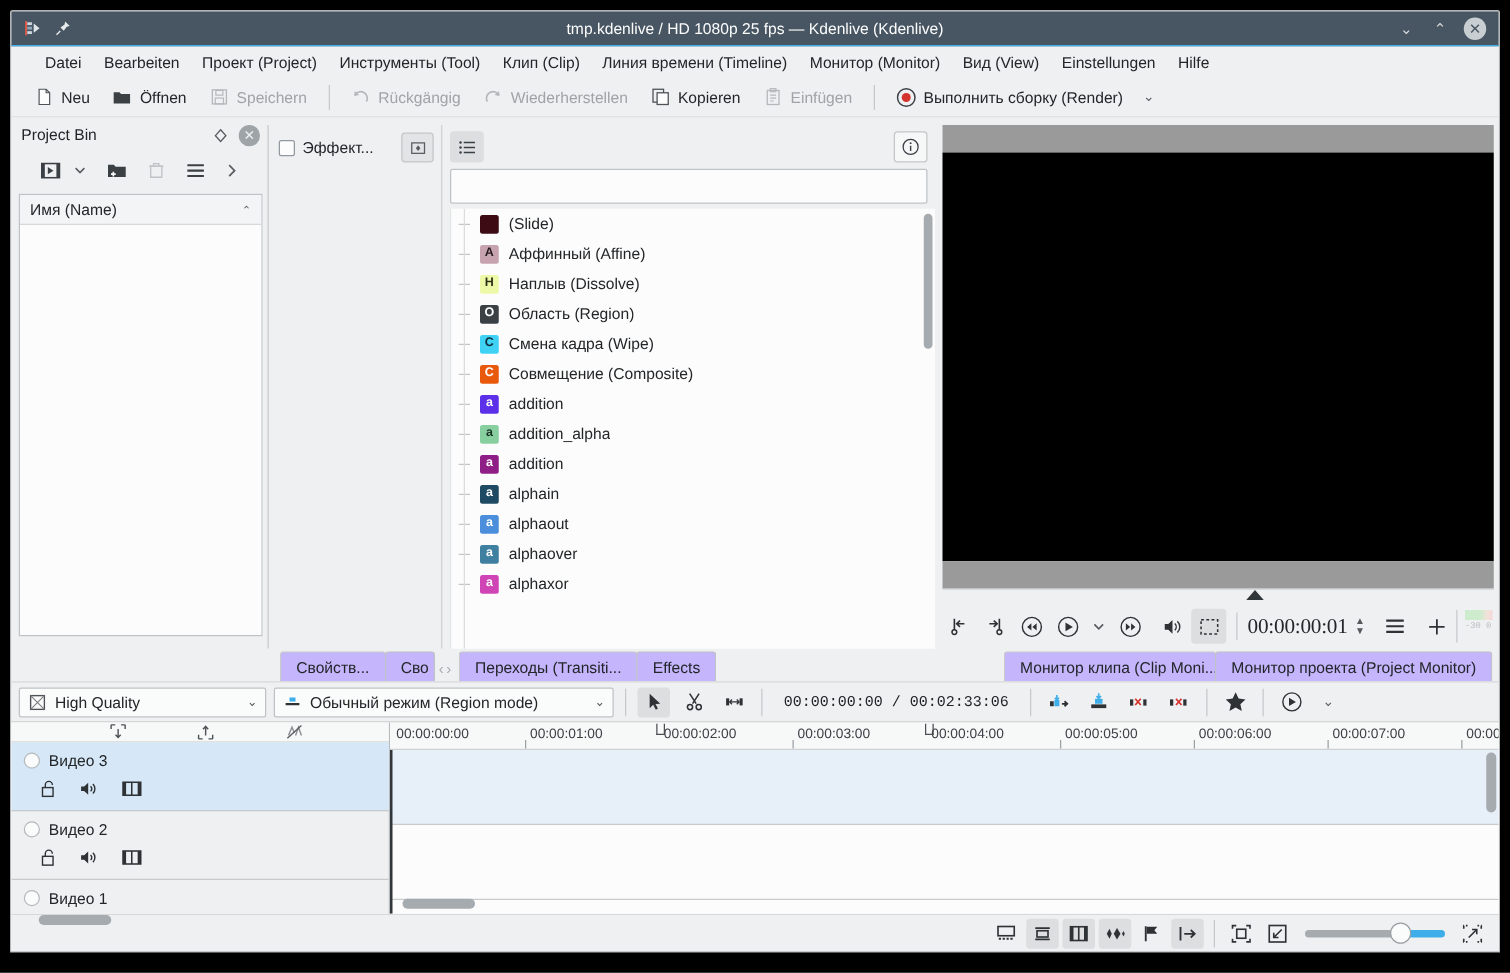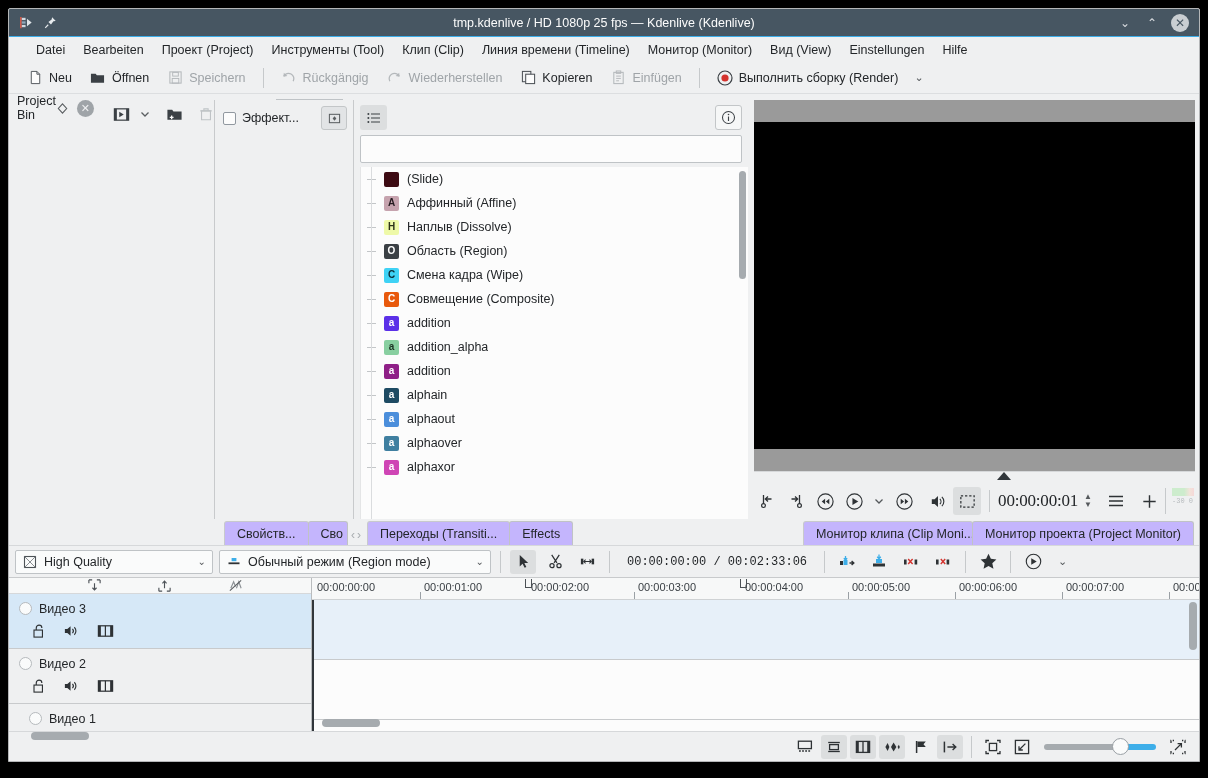--- a/index.html
+++ b/index.html
@@ -30,21 +30,21 @@
   .tbtn.disabled{color:#9fa4a8;cursor:default;}
   .tsep{width:1px;height:20px;background:#c6c9cb;margin:0 7px;}
   .ico{width:16px;height:16px;display:inline-flex;align-items:center;justify-content:center;flex:0 0 16px;}
   .ico svg{display:block;}
   .chev{font-size:11px;color:#55595c;padding:0 6px;cursor:pointer;}
 
   
   .upper{flex:0 0 425px;display:flex;padding:0 0 0 0;background:#eff0f1;}
 
   
-  .bin{width:205px;display:flex;flex-direction:row;padding:3px 4px 0 6px;}
+  .bin{width:205px;display:flex;flex-direction:column;padding:3px 4px 0 6px;justify-content:center;}
   .panel-head{display:flex;align-items:center;height:22px;padding:0 2px;}
   .panel-title{font-size:12.5px;font-weight:400;}
   .panel-head-btns{margin-left:auto;display:flex;align-items:center;gap:8px;}
   .float-ico{width:13px;height:13px;color:#5a5e61;cursor:pointer;}
   .close-ico{width:17px;height:17px;border-radius:50%;background:#9fa4a8;color:#eff0f1;font-size:11px;
              display:flex;align-items:center;justify-content:center;cursor:pointer;}
   .bin-toolbar{height:34px;display:flex;align-items:center;gap:3px;padding-left:14px;}
   .bin-tb-btn{display:flex;align-items:center;justify-content:center;padding:3px;border-radius:3px;cursor:pointer;color:#3b4045;}
   .bin-tb-btn.dis{color:#bfc3c6;cursor:default;}
   .bin-list{flex:1;margin:2px 0 10px 0;border:1px solid #bfc3c6;background:#fcfcfc;display:flex;flex-direction:column;}
@@ -703,21 +703,21 @@
             <span class="trk-ico">
               <svg width="17" height="16" viewBox="0 0 18 16">
                   <rect x="1.5" y="2.5" width="15" height="11" fill="none" stroke="#2e3235" stroke-width="1.3"></rect>
                   <rect x="1.5" y="2.5" width="2.6" height="11" fill="#2e3235"></rect>
                   <rect x="13.9" y="2.5" width="2.6" height="11" fill="#2e3235"></rect>
                   <path d="M8.9 2.5 v11" stroke="#2e3235" stroke-width="1.3"></path>
                 </svg>
             </span>
           </div>
         </div>
-        <div class="trk" style="border-bottom:none;padding-left:10px;">
+        <div class="trk" style="border-bottom:none;">
           <div class="trk-name">
             <span class="trk-led"></span>
             <span>Видео 1</span>
           </div>
         </div>
         <div style="position:relative;height:16px;">
           <div class="hscroll" style="left:22px;top:0;width:58px;"></div>
         </div>
       </div>
 

